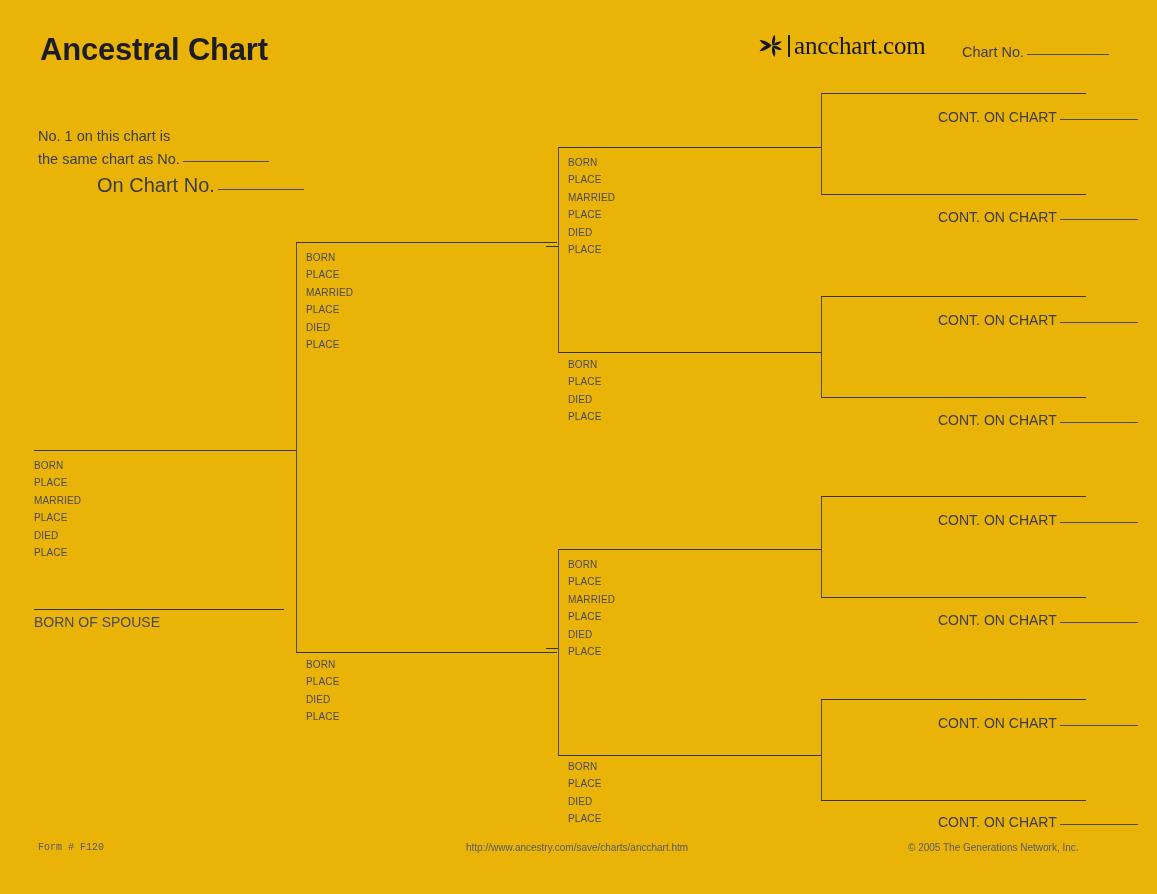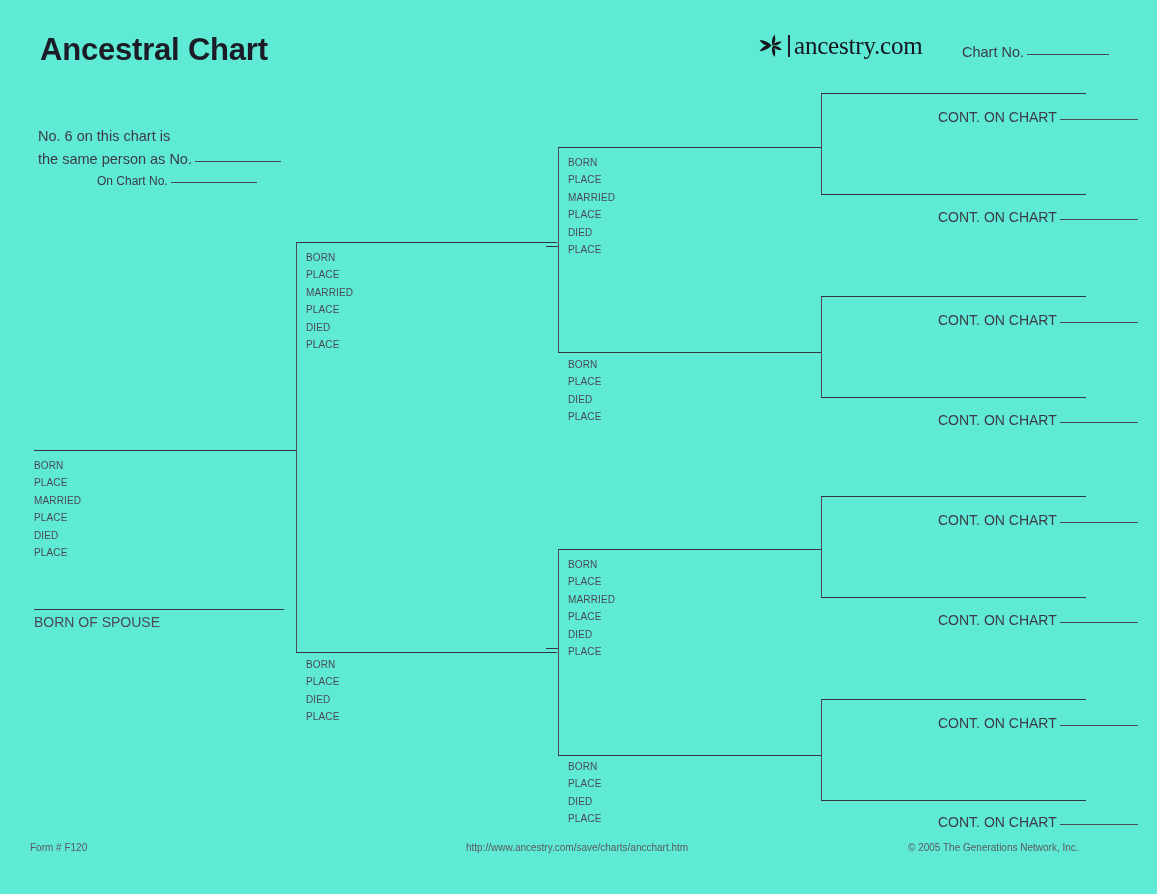--- a/index.html
+++ b/index.html
@@ -9,21 +9,21 @@
     background: #ffffff;
   }
   body {
     font-family: "Liberation Sans", sans-serif;
     color: #3c3c46;
   }
   #page {
     position: relative;
     width: 1157px;
     height: 894px;
-    background: #5eead4;
+    background: #eab308;
     overflow: hidden;
   }
 
   
   .chart-title {
     position: absolute;
     left: 40px;
     top: 32px;
     font-size: 31px;
     font-weight: bold;
@@ -85,21 +85,21 @@
     font-size: 14.5px;
     line-height: 23px;
     color: #3c3c46;
     white-space: nowrap;
   }
   .note-line2 { white-space: nowrap; }
   .note-onchart {
     position: absolute;
     left: 97px;
     top: 174px;
-    font-size: 12px;
+    font-size: 20px;
     color: #3c3c46;
     white-space: nowrap;
   }
 
   
   .hline {
     position: absolute;
     height: 0;
     border-top: 1.6px solid #35353f;
   }
@@ -134,21 +134,21 @@
   }
 
   
   .footer-item {
     position: absolute;
     top: 842px;
     font-size: 10px;
     color: #5a5a63;
     white-space: nowrap;
   }
-  .footer-left  { left: 30px; }
+  .footer-left  { left: 38px; font-family: Liberation Mono, monospace; }
   .footer-mid   { left: 466px; }
   .footer-right { left: 908px; }
 </style>
 </head>
 <body>
 
 <div id="page">
 
   <div class="chart-title">Ancestral Chart</div>
 
@@ -156,30 +156,30 @@
     <span class="brand-mark">
       <svg class="brand-mark" viewBox="0 0 30 26" xmlns="http://www.w3.org/2000/svg">
         <g fill="#15151c">
           <path d="M14.6 12.6 C12.0 9.6 7.6 7.2 2.6 7.0 C4.0 9.5 6.4 11.6 9.4 12.6 C6.4 13.6 4.0 15.7 2.6 18.2 C7.6 18.0 12.0 15.6 14.6 12.6 Z"></path>
           <path d="M15.4 12.2 C14.4 9.0 15.0 5.0 17.4 1.6 C18.6 4.6 18.6 8.0 17.2 10.8 C19.4 9.0 22.2 8.2 24.8 8.6 C22.6 11.6 19.1 13.3 15.4 12.2 Z"></path>
           <path d="M15.4 13.4 C14.4 16.6 15.0 20.6 17.4 24.0 C18.6 21.0 18.6 17.6 17.2 14.8 C19.4 16.6 22.2 17.4 24.8 17.0 C22.6 14.0 19.1 12.3 15.4 13.4 Z"></path>
         </g>
       </svg>
     </span>
     <span class="brand-bar"></span>
-    <span class="brand-word">ancestry.com</span>
+    <span class="brand-word">ancchart.com</span>
   </div>
 
   <div class="chart-no">
     <span>Chart No.</span><span class="blank blank-w1"></span>
   </div>
 
   <div class="note">
-    <div>No. 6 on this chart is</div>
-    <div class="note-line2"><span>the same person as No.</span><span class="blank blank-w2"></span></div>
+    <div>No. 1 on this chart is</div>
+    <div class="note-line2"><span>the same chart as No.</span><span class="blank blank-w2"></span></div>
   </div>
   <div class="note-onchart">
     <span>On Chart No.</span><span class="blank blank-w2"></span>
   </div>
 
   <div class="hline" style="left:34px; top:450px; width:250px;"></div>
   <div class="fields" style="left:34px; top:457px;">
     <div>BORN</div>
     <div>PLACE</div>
     <div>MARRIED</div>

